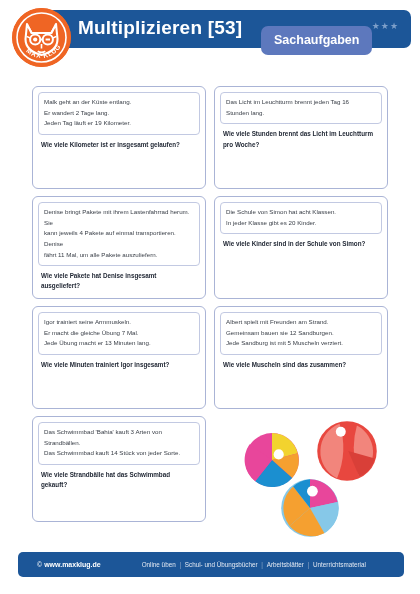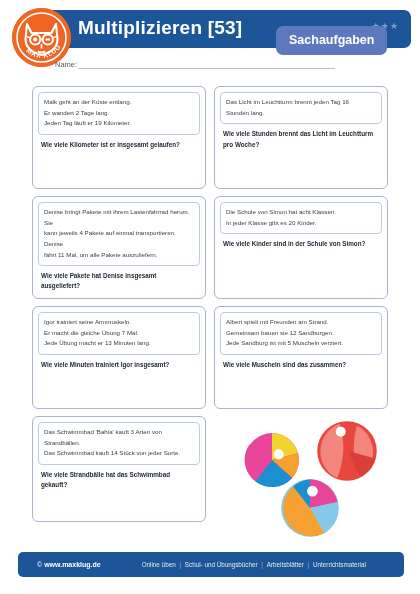--- a/index.html
+++ b/index.html
@@ -24,21 +24,21 @@
     font-size: 19px; font-weight: bold; color: #ffffff;
     letter-spacing: 0.2px;
     white-space: nowrap;
   }
   .stars {
     position: absolute; right: 12px; top: 12px;
     font-size: 9px; color: #7d9fc9; letter-spacing: 1px;
     line-height: 1;
   }
   .badge {
-    position: absolute; left: 276px; top: 26px;
+    position: absolute; left: 261px; top: 26px;
     background: #5d78bd; color: #ffffff;
     font-size: 12.5px; font-weight: bold;
     padding: 7px 13px 8px 13px;
     border-radius: 7px;
     white-space: nowrap;
   }
 
   
   .logo {
     position: absolute; left: 12px; top: 8px;
@@ -159,24 +159,20 @@
       <path d="M29.5 36 L29.5 40.5" stroke="#ffffff" stroke-width="1.6"></path>
       <path d="M25.7 43.2 Q29.5 45.6 33.3 43.2" fill="none" stroke="#ffffff" stroke-width="1.6"></path>
 
       <path id="arcpath" d="M10 38 A 22 22 0 0 0 49 38" fill="none"></path>
       <text font-family="Liberation Sans, sans-serif" font-size="6.6" font-weight="bold" fill="#ffffff" letter-spacing="0.7">
         <textPath href="#arcpath" startOffset="14%">MAX KLUG</textPath>
       </text>
     </svg>
   </div>
 
-  <div class="name-row">
-    <span class="name-label">Name:</span>
-    <span class="name-line"></span>
-  </div>
 
   <div class="grid">
 
     <div class="row row-1">
       <div class="card">
         <div class="story">
           <p>Malk geht an der Küste entlang.</p>
           <p>Er wandert 2 Tage lang.</p>
           <p>Jeden Tag läuft er 19 Kilometer.</p>
         </div>

